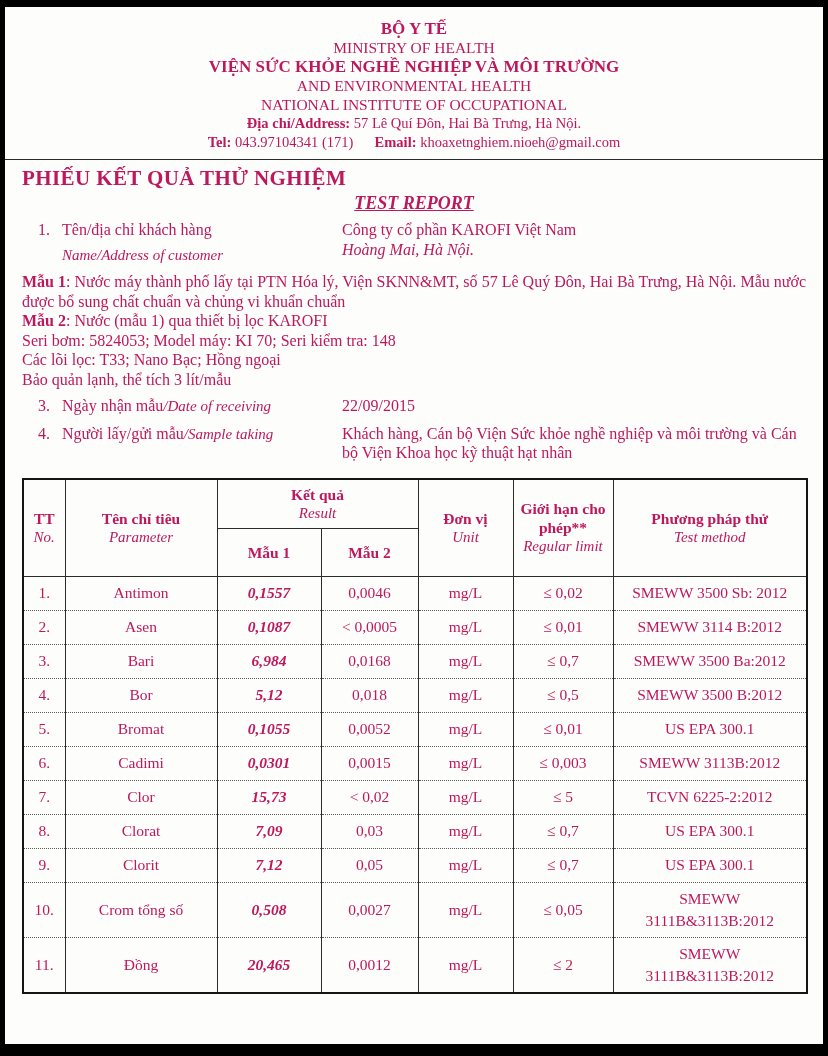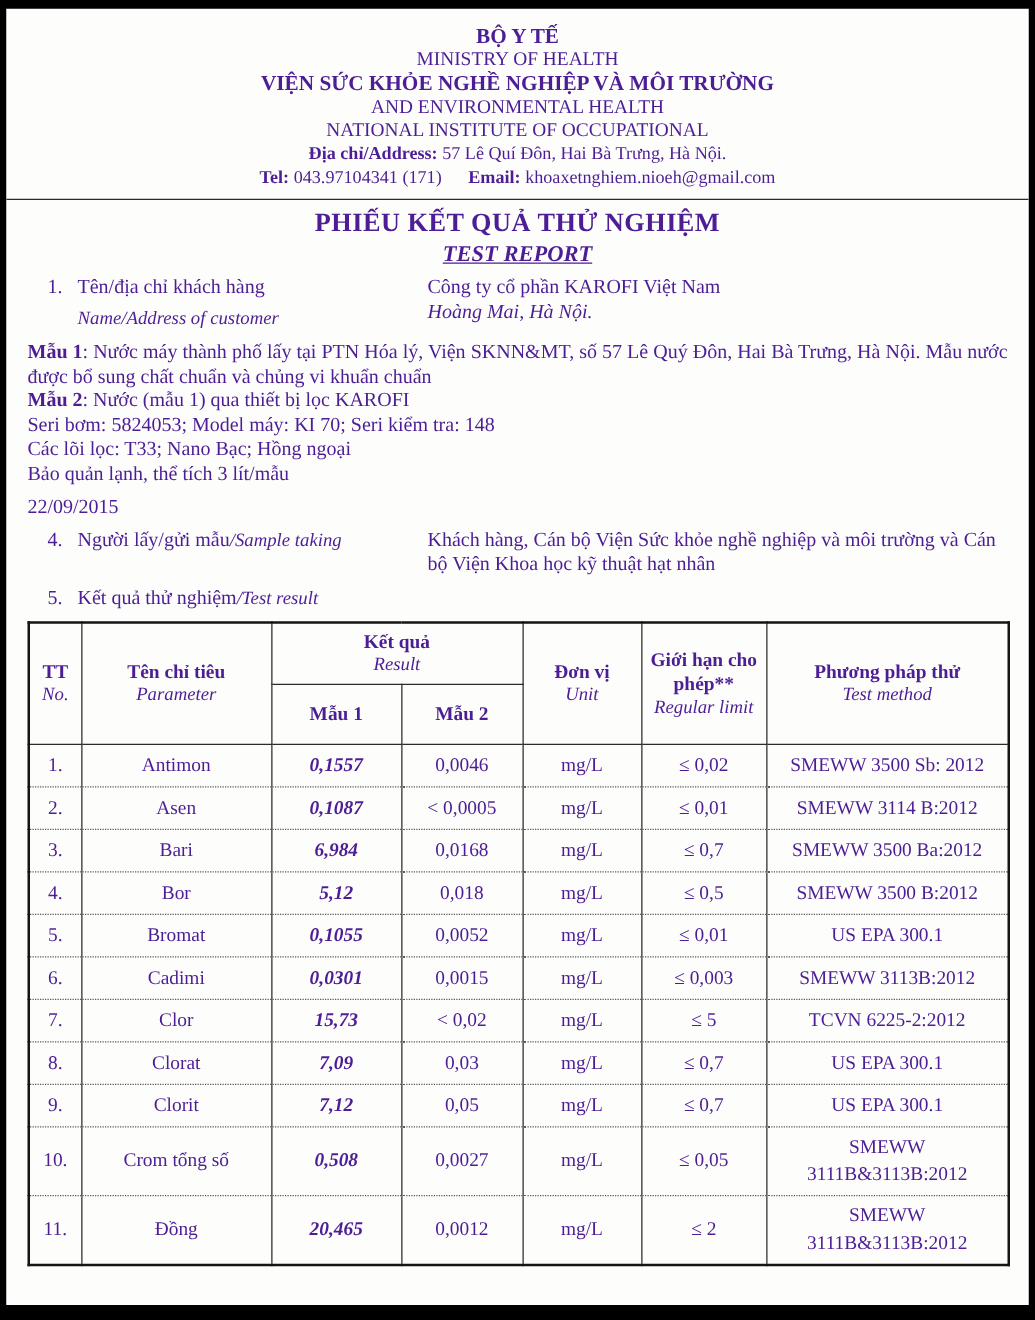--- a/index.html
+++ b/index.html
@@ -1,32 +1,32 @@
 <!DOCTYPE html>
 <html lang="vi"><head>
 <meta charset="utf-8">
 <style>
   html,body{margin:0;padding:0;}
   body{width:828px;height:1056px;background:#000;font-family:"Liberation Serif","DejaVu Serif",serif;}
   .frame{width:828px;height:1056px;box-sizing:border-box;padding:7px 5px 12px 5px;background:#000;}
-  .page{width:100%;height:100%;box-sizing:border-box;background:#fdfdfb;color:#4c1d95;
+  .page{width:100%;height:100%;box-sizing:border-box;background:#fdfdfb;color:#be185d;
         padding:8px 17px 0 17px;overflow:hidden;position:relative;}
 
   
   .letterhead{text-align:center;line-height:19px;padding-top:4px;}
   .lh-vi{font-weight:bold;font-size:17px;}
   .lh-en{font-size:15.5px;}
   .lh-contact{font-size:14.5px;}
   .b{font-weight:bold;}
   .gap{display:inline-block;width:14px;}
 
   .rule{border:none;border-top:1.5px solid #2a2a2a;margin:7px -17px 5px -17px;}
 
   
-  .title-vi{font-size:21px;font-weight:bold;text-align:center;letter-spacing:.4px;line-height:26px;}
+  .title-vi{font-size:21px;font-weight:bold;letter-spacing:.4px;line-height:26px;}
   .title-en{font-size:18px;font-weight:bold;font-style:italic;text-align:center;line-height:22px;margin-top:1px;text-decoration:underline;}
 
   
   .fields{margin-top:6px;font-size:16px;line-height:19.5px;}
   .field{display:flex;margin-bottom:7px;}
   .f-label{flex:0 0 320px;width:320px;box-sizing:border-box;padding-left:16px;}
   .f-num{display:inline-block;width:24px;}
   .f-en{font-style:italic;font-size:15px;}
   .f-en-block{font-style:italic;font-size:15px;padding-left:24px;margin-top:6px;}
   .f-value{flex:1;}
@@ -104,34 +104,34 @@
           <p>
             <span class="b">Mẫu 2</span><span>: Nước (mẫu 1) qua thiết bị lọc KAROFI</span>
           </p>
           <p>Seri bơm: 5824053; Model máy: KI 70; Seri kiểm tra: 148</p>
           <p>Các lõi lọc: T33; Nano Bạc; Hồng ngoại</p>
           <p>Bảo quản lạnh, thể tích 3 lít/mẫu</p>
         </div>
       </div>
 
       <div class="field">
+        <div class="f-label">
+          <span class="f-num">3.</span><span>Ngày nhận mẫu</span><span class="f-en">/Date of receiving</span>
+        </div>
         <div class="f-value">22/09/2015</div>
       </div>
 
       <div class="field">
         <div class="f-label">
           <span class="f-num">4.</span><span>Người lấy/gửi mẫu</span><span class="f-en">/Sample taking</span>
         </div>
         <div class="f-value">Khách hàng, Cán bộ Viện Sức khỏe nghề nghiệp và môi trường và Cán bộ Viện Khoa học kỹ thuật hạt nhân</div>
       </div>
 
       <div class="field">
-        <div class="f-label">
-          <span class="f-num">5.</span><span>Kết quả thử nghiệm</span><span class="f-en">/Test result</span>
-        </div>
         <div class="f-value"></div>
       </div>
 
     </section>
 
     <table class="tbl">
       <colgroup>
         <col style="width:42px">
           <col style="width:152px">
           <col style="width:104px">

